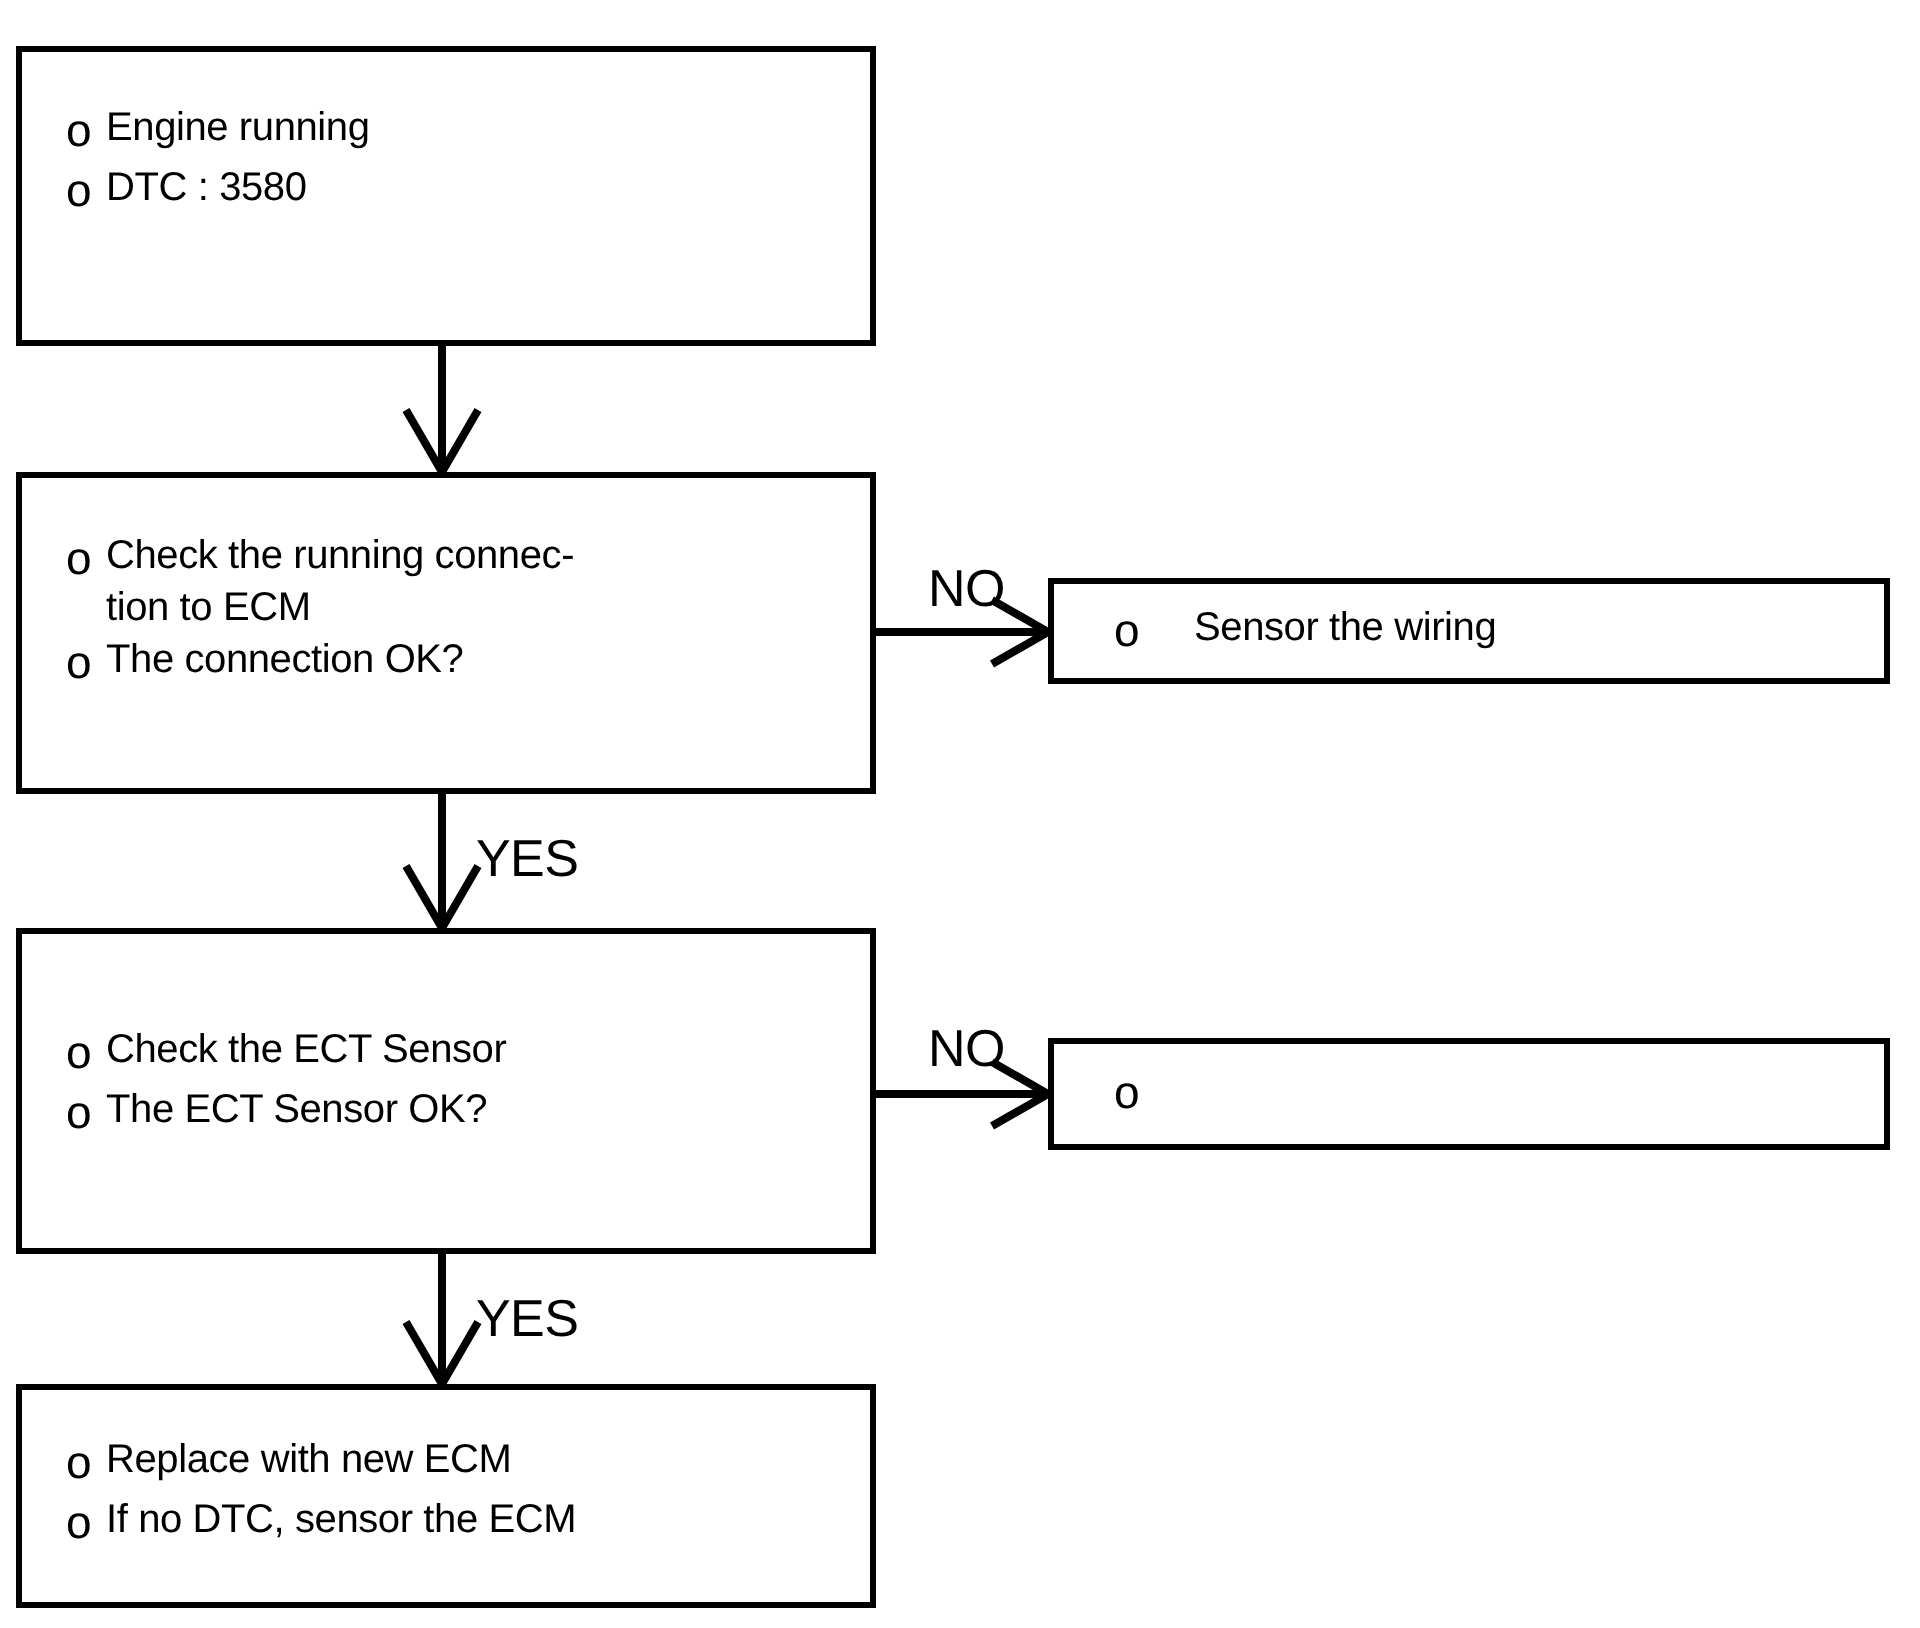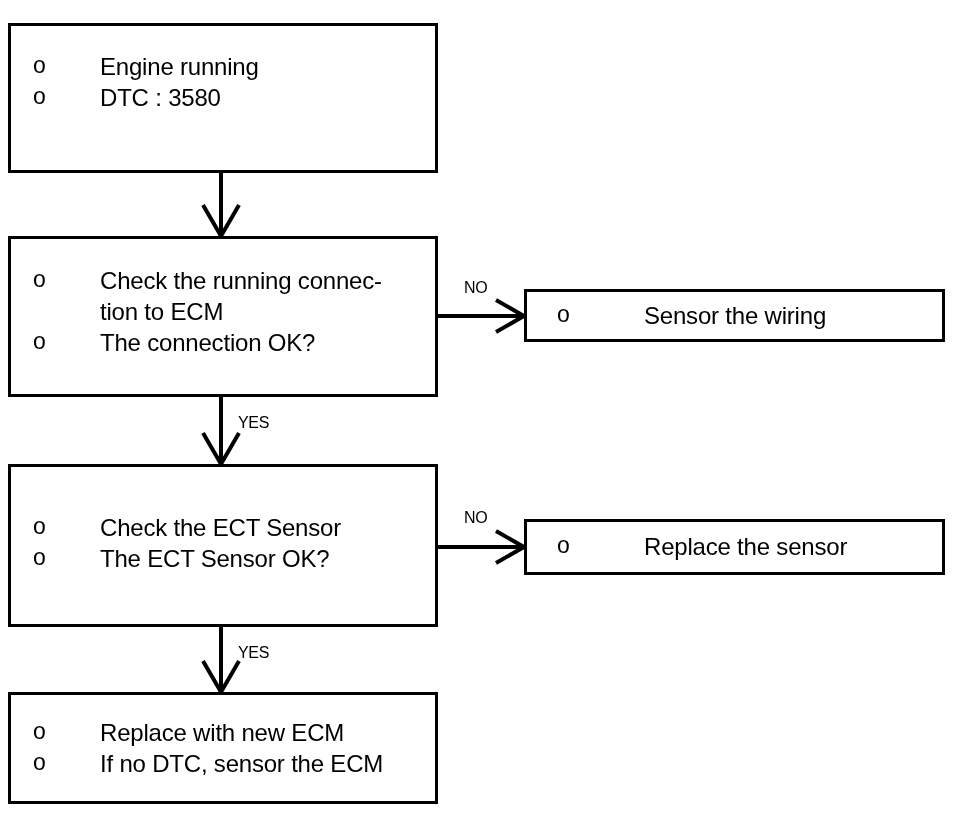--- a/index.html
+++ b/index.html
@@ -48,24 +48,23 @@
     flex: 0 0 42px;
     text-align: left;
     padding-left: 22px;
     box-sizing: border-box;
     font-size: 23px;
     letter-spacing: 0;
   }
 
   .bullet-text {
     flex: 1 1 auto;
-    font-size: 24px;
+    font-size: 20px;
     white-space: pre-line;
     letter-spacing: -0.2px;
-    margin-left: 47px;
   }
 
   
   #box-start {
     left: 8px;
     top: 23px;
     width: 430px;
     height: 150px;
   }
   #box-start .bullet-list { top: 25px; }
@@ -116,21 +115,21 @@
   }
   .action-box .bullet-mark {
     width: 70px;
     flex: 0 0 70px;
     padding-left: 30px;
   }
 
   
   .edge-label {
     position: absolute;
-    font-size: 16px;
+    font-size: 26px;
     letter-spacing: -0.3px;
   }
   #label-no-wiring  { left: 464px; top: 279px; }
   #label-no-sensor  { left: 464px; top: 509px; }
   #label-yes-wiring { left: 238px; top: 414px; }
   #label-yes-sensor { left: 238px; top: 644px; }
 
   svg line, svg polyline {
     stroke: #000000;
     fill: none;
@@ -216,21 +215,20 @@
       <span class="bullet-mark">o</span>
       <span class="bullet-text">Sensor the wiring</span>
     </div>
   </div>
 </div>
 
 <div class="node-box action-box" id="box-replace-sensor">
   <div class="bullet-list">
     <div class="bullet-row">
       <span class="bullet-mark">o</span>
-      <span class="bullet-text">Replace the sensor</span>
     </div>
   </div>
 </div>
 
 <div class="edge-label" id="label-no-wiring">NO</div>
 <div class="edge-label" id="label-yes-wiring">YES</div>
 <div class="edge-label" id="label-no-sensor">NO</div>
 <div class="edge-label" id="label-yes-sensor">YES</div>
 
 </body></html>

